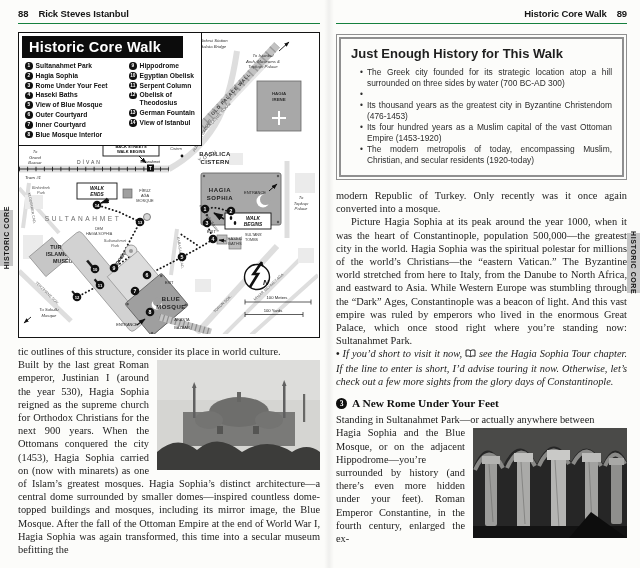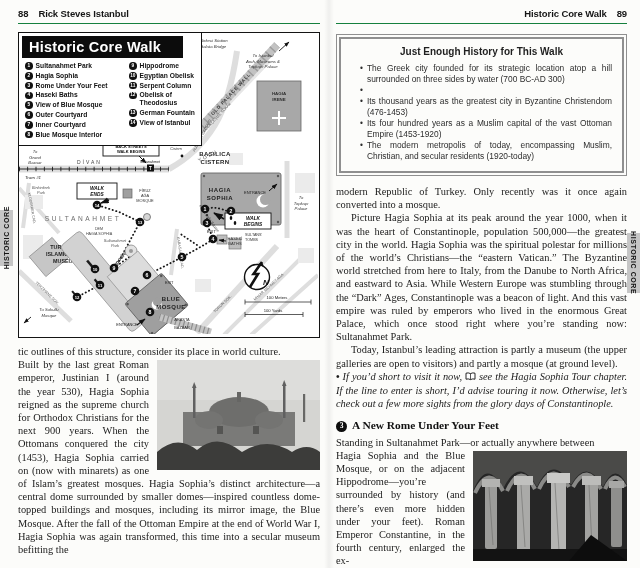--- a/index.html
+++ b/index.html
@@ -45,21 +45,21 @@
   .photo-r{float:right;margin:2px 0 2px 8px;line-height:0;}
   .note{font-style:italic;margin-top:0;}
   .note .bullet{font-style:normal;font-weight:bold;}
   .sec-head{display:flex;align-items:center;gap:5px;font-weight:bold;font-size:11.4px;color:#111;
             margin:9px 0 3px;}
   .sec-num{flex:0 0 auto;width:11px;height:11px;border-radius:50%;background:#0e0e0e;color:#fff;
            font-size:7.5px;display:inline-flex;align-items:center;justify-content:center;}
   
   .sb-outer{border:1px solid #8f8f8f;padding:2px;margin-top:10px;}
   .sb-inner{border:2px solid #8f8f8f;padding:7px 10px 9px;}
-  .sb-title{text-align:center;font-weight:bold;font-size:10px;color:#1f1f1f;margin:0 0 6px;}
+  .sb-title{text-align:left;font-weight:bold;font-size:13px;color:#1f1f1f;margin:0 0 6px;}
   .sb-text{font-size:8.4px;line-height:11px;text-align:justify;color:#2d2d2d;margin:0;}
   .sb-li{display:flex;gap:4px;padding-left:9px;font-size:8.4px;line-height:11px;color:#2d2d2d;}
   .sb-li .dot{flex:0 0 auto;}
   .sb-li .txt{text-align:justify;}
   .book-ic{display:inline-block;vertical-align:-1px;}
 </style>
 </head>
 <body>
 
 <div class="stage">
@@ -500,21 +500,20 @@
         <div class="sb-li">
             <span class="dot">•</span>
             <span class="txt">The modern metropolis of today, encompassing Muslim, Christian, and secular residents (1920-today)</span>
           </div>
       </div>
     </div>
 
     <div class="serif" style="margin-top:9px;">
       <p>modern Republic of Turkey. Only recently was it once again converted into a mosque.</p>
       <p class="indent">Picture Hagia Sophia at its peak around the year 1000, when it was the heart of Constantinople, population 500,000—the greatest city in the world. Hagia Sophia was the spiritual polestar for millions of the world’s Christians—the “eastern Vatican.” The Byzantine world stretched from here to Italy, from the Danube to North Africa, and eastward to Asia. While Western Europe was stumbling through the “Dark” Ages, Constantinople was a beacon of light. And this vast empire was ruled by emperors who lived in the enormous Great Palace, which once stood right where you’re standing now: Sultanahmet Park.</p>
-      <p class="indent">Today, Istanbul’s leading attraction is partly a museum (the upper galleries are open to visitors) and partly a mosque (at ground level).</p>
       <p class="note"><span class="bullet">•</span> <span>If you’d short to visit it now, </span><span class="book-ic"><svg width="11" height="9" viewBox="0 0 11 9">
               <path d="M1,1.2 Q3.2,0.4 5.5,1.6 Q7.8,0.4 10,1.2 L10,7.2 Q7.8,6.4 5.5,7.6 Q3.2,6.4 1,7.2 Z" fill="#fff" stroke="#111" stroke-width="0.9"></path>
               <path d="M5.5,1.6 L5.5,7.6" stroke="#111" stroke-width="0.7"></path>
             </svg></span><span> see the Hagia Sophia Tour chapter. If the line to enter is short, I’d advise touring it now. Otherwise, let’s check out a few more sights from the glory days of Constantinople.</span></p>
 
       <div class="sec-head">
         <span class="sec-num">3</span>
         <span>A New Rome Under Your Feet</span>
       </div>
 

